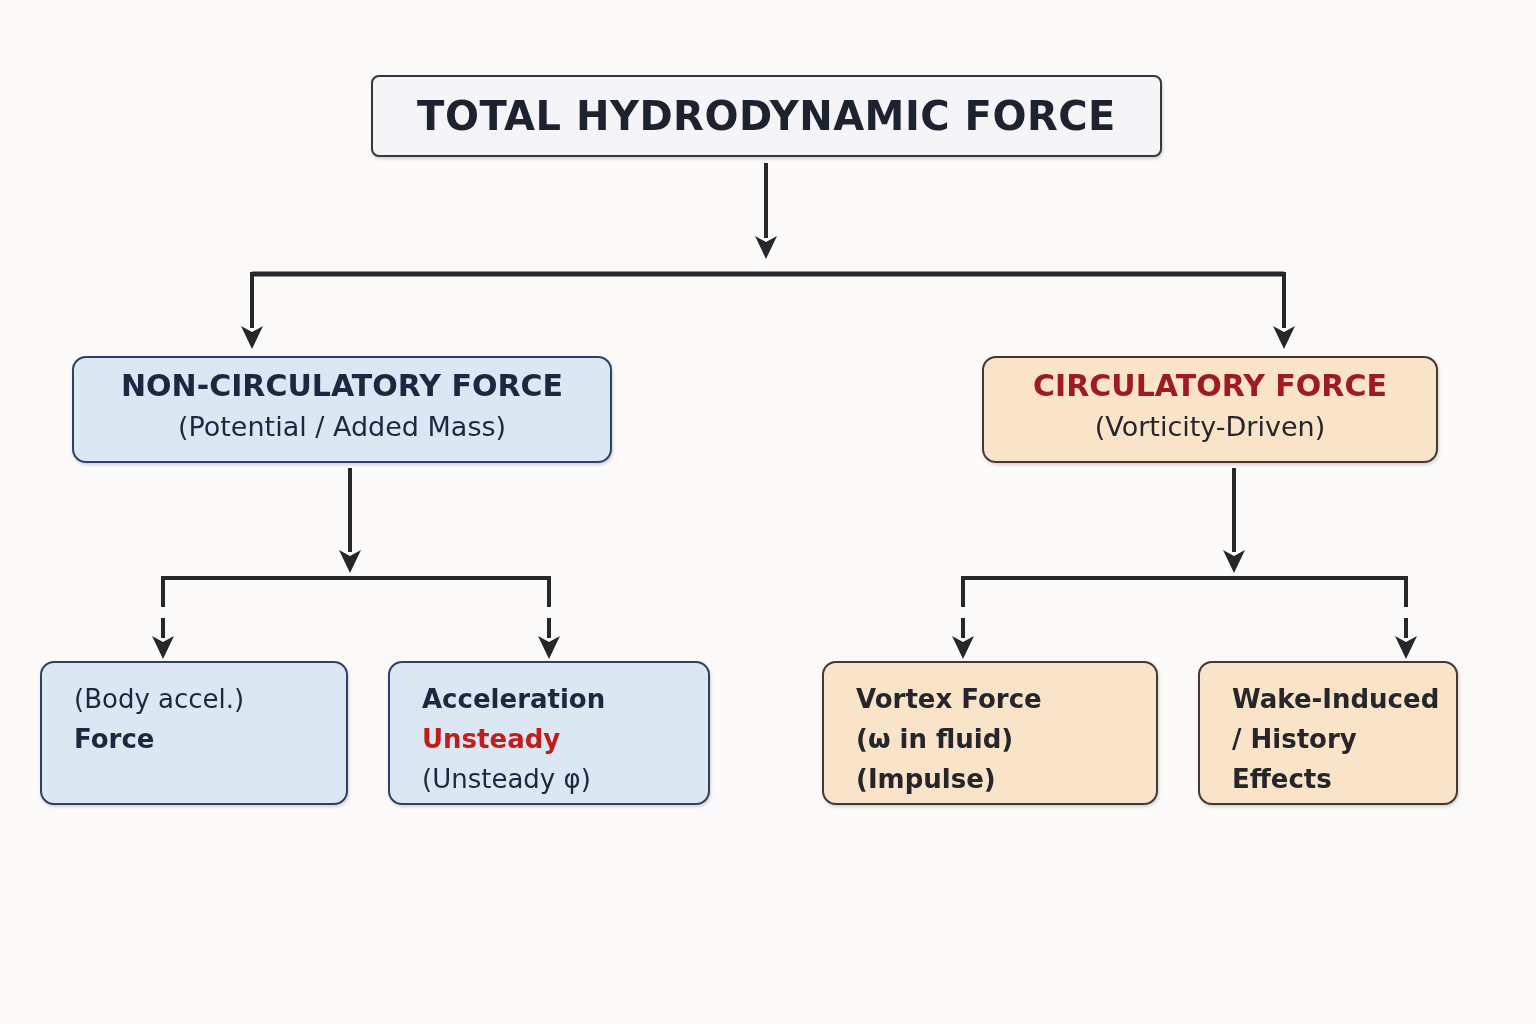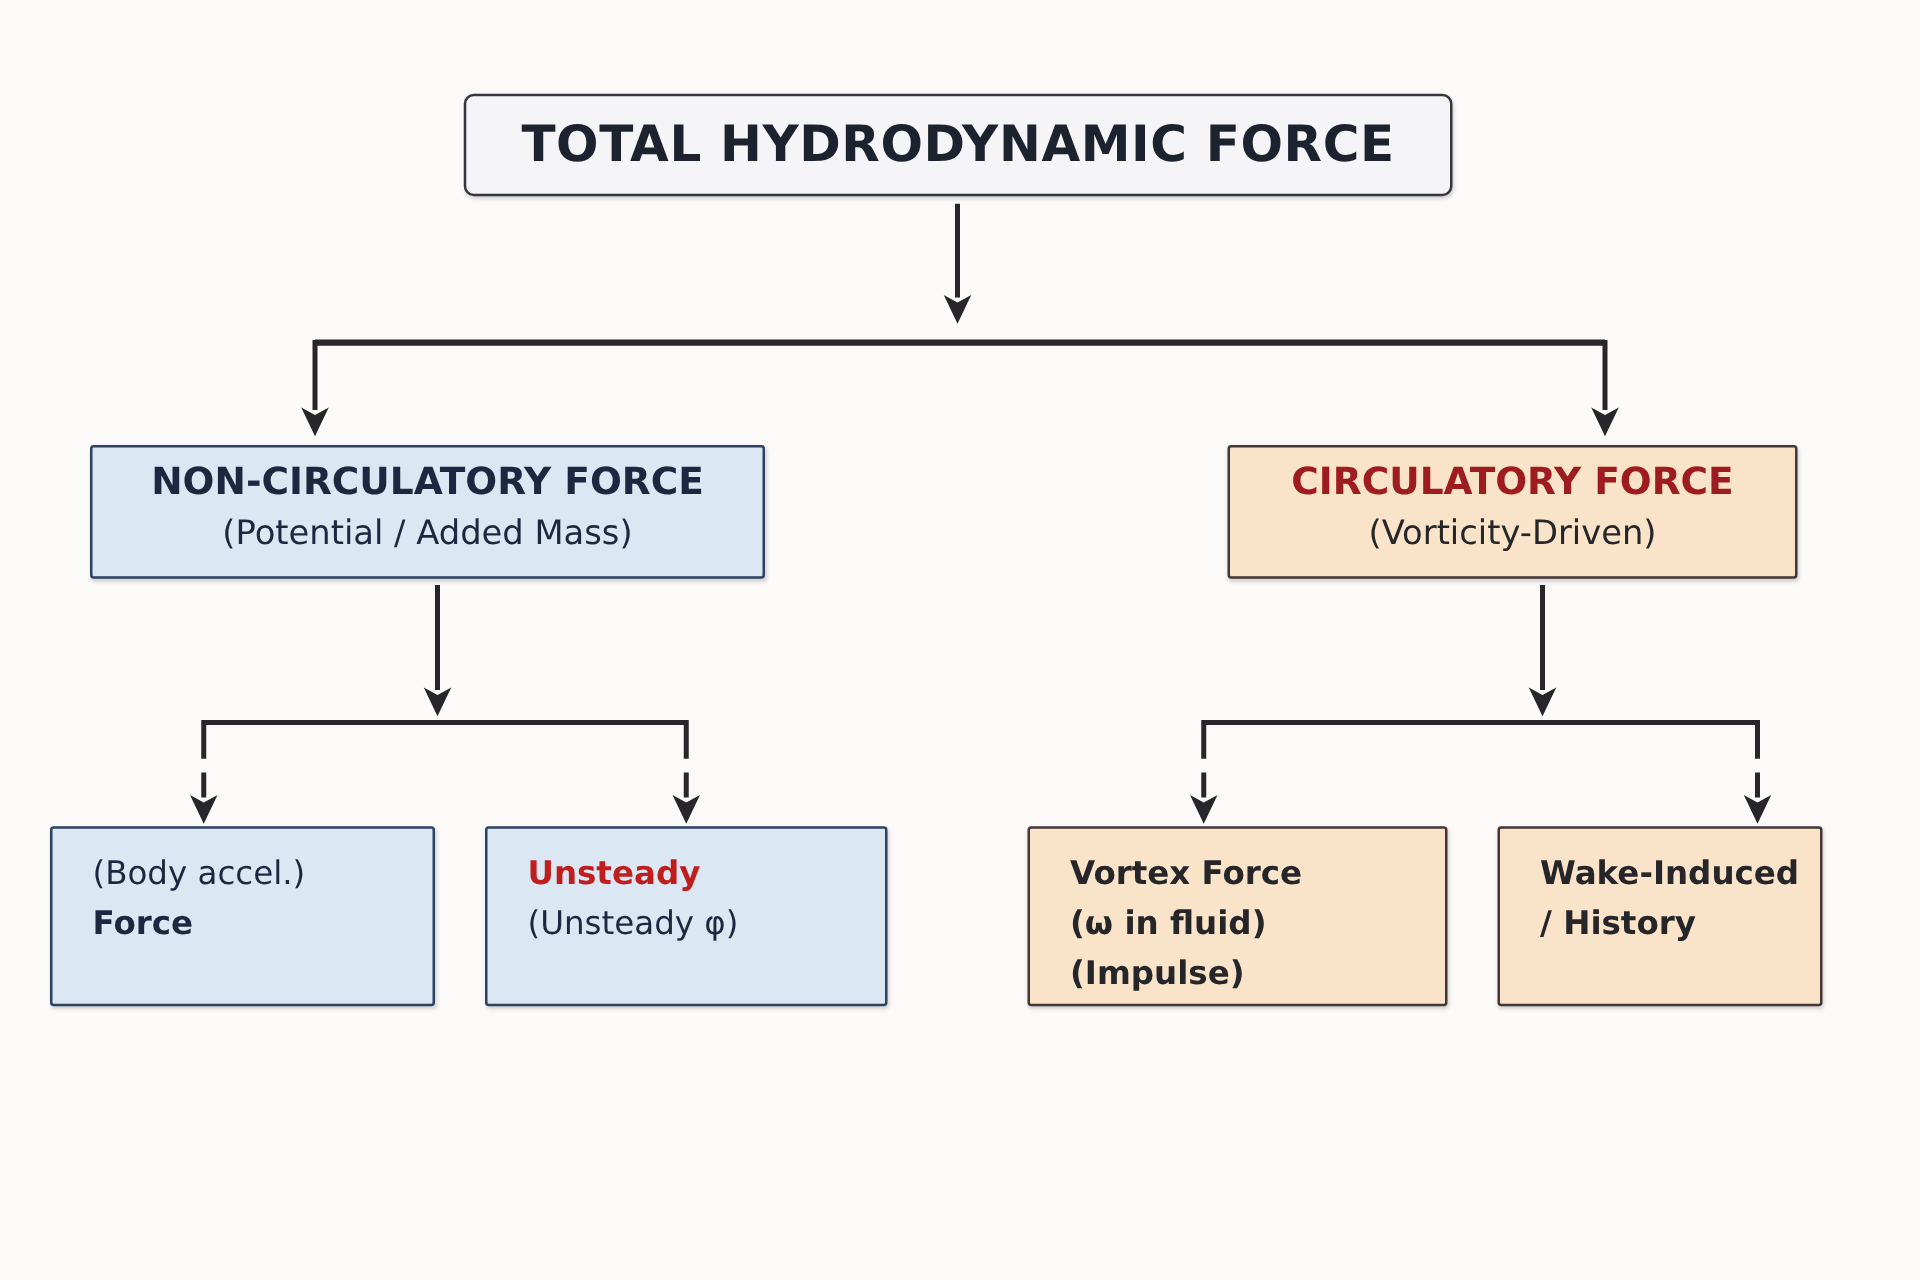--- a/index.html
+++ b/index.html
@@ -24,21 +24,21 @@
   .connectors path {
     stroke: var(--arrow, #27272b);
     stroke-width: 4px;
     fill: none;
   }
   .connectors path.thick { stroke-width: 5px; }
   .connectors marker path { fill: var(--arrow, #27272b); stroke: none; }
   .box {
     position: absolute;
     box-sizing: border-box;
-    border-radius: 3px;
+    border-radius: 14px;
     box-shadow: 1px 2px 3px rgba(40,40,60,0.18);
   }
   .title-box {
     left: 371px; top: 75px; width: 791px; height: 82px;
     background: var(--title-fill, #f5f5f7);
     border: 2px solid var(--title-border, #36363e);
     border-radius: 8px;
     display: flex; align-items: center; justify-content: center;
   }
   .title-text {
@@ -150,28 +150,30 @@
     <div class="branch-heading">CIRCULATORY FORCE</div>
     <div class="branch-sub">(Vorticity-Driven)</div>
   </div>
 
   <div class="box leaf blue leaf-1">
     <div class="ln">(Body accel.)</div>
     <div class="ln b">Force</div>
   </div>
 
   <div class="box leaf blue leaf-2">
+    <div class="ln b">Acceleration</div>
     <div class="ln red">Unsteady</div>
     <div class="ln">(Unsteady φ)</div>
   </div>
 
   <div class="box leaf peach leaf-3">
     <div class="ln b">Vortex Force</div>
     <div class="ln b">(ω in fluid)</div>
     <div class="ln b">(Impulse)</div>
   </div>
 
   <div class="box leaf peach leaf-4">
     <div class="ln b">Wake-Induced</div>
     <div class="ln b">/ History</div>
+    <div class="ln b">Effects</div>
   </div>
 
 </div>
 
 </body></html>

